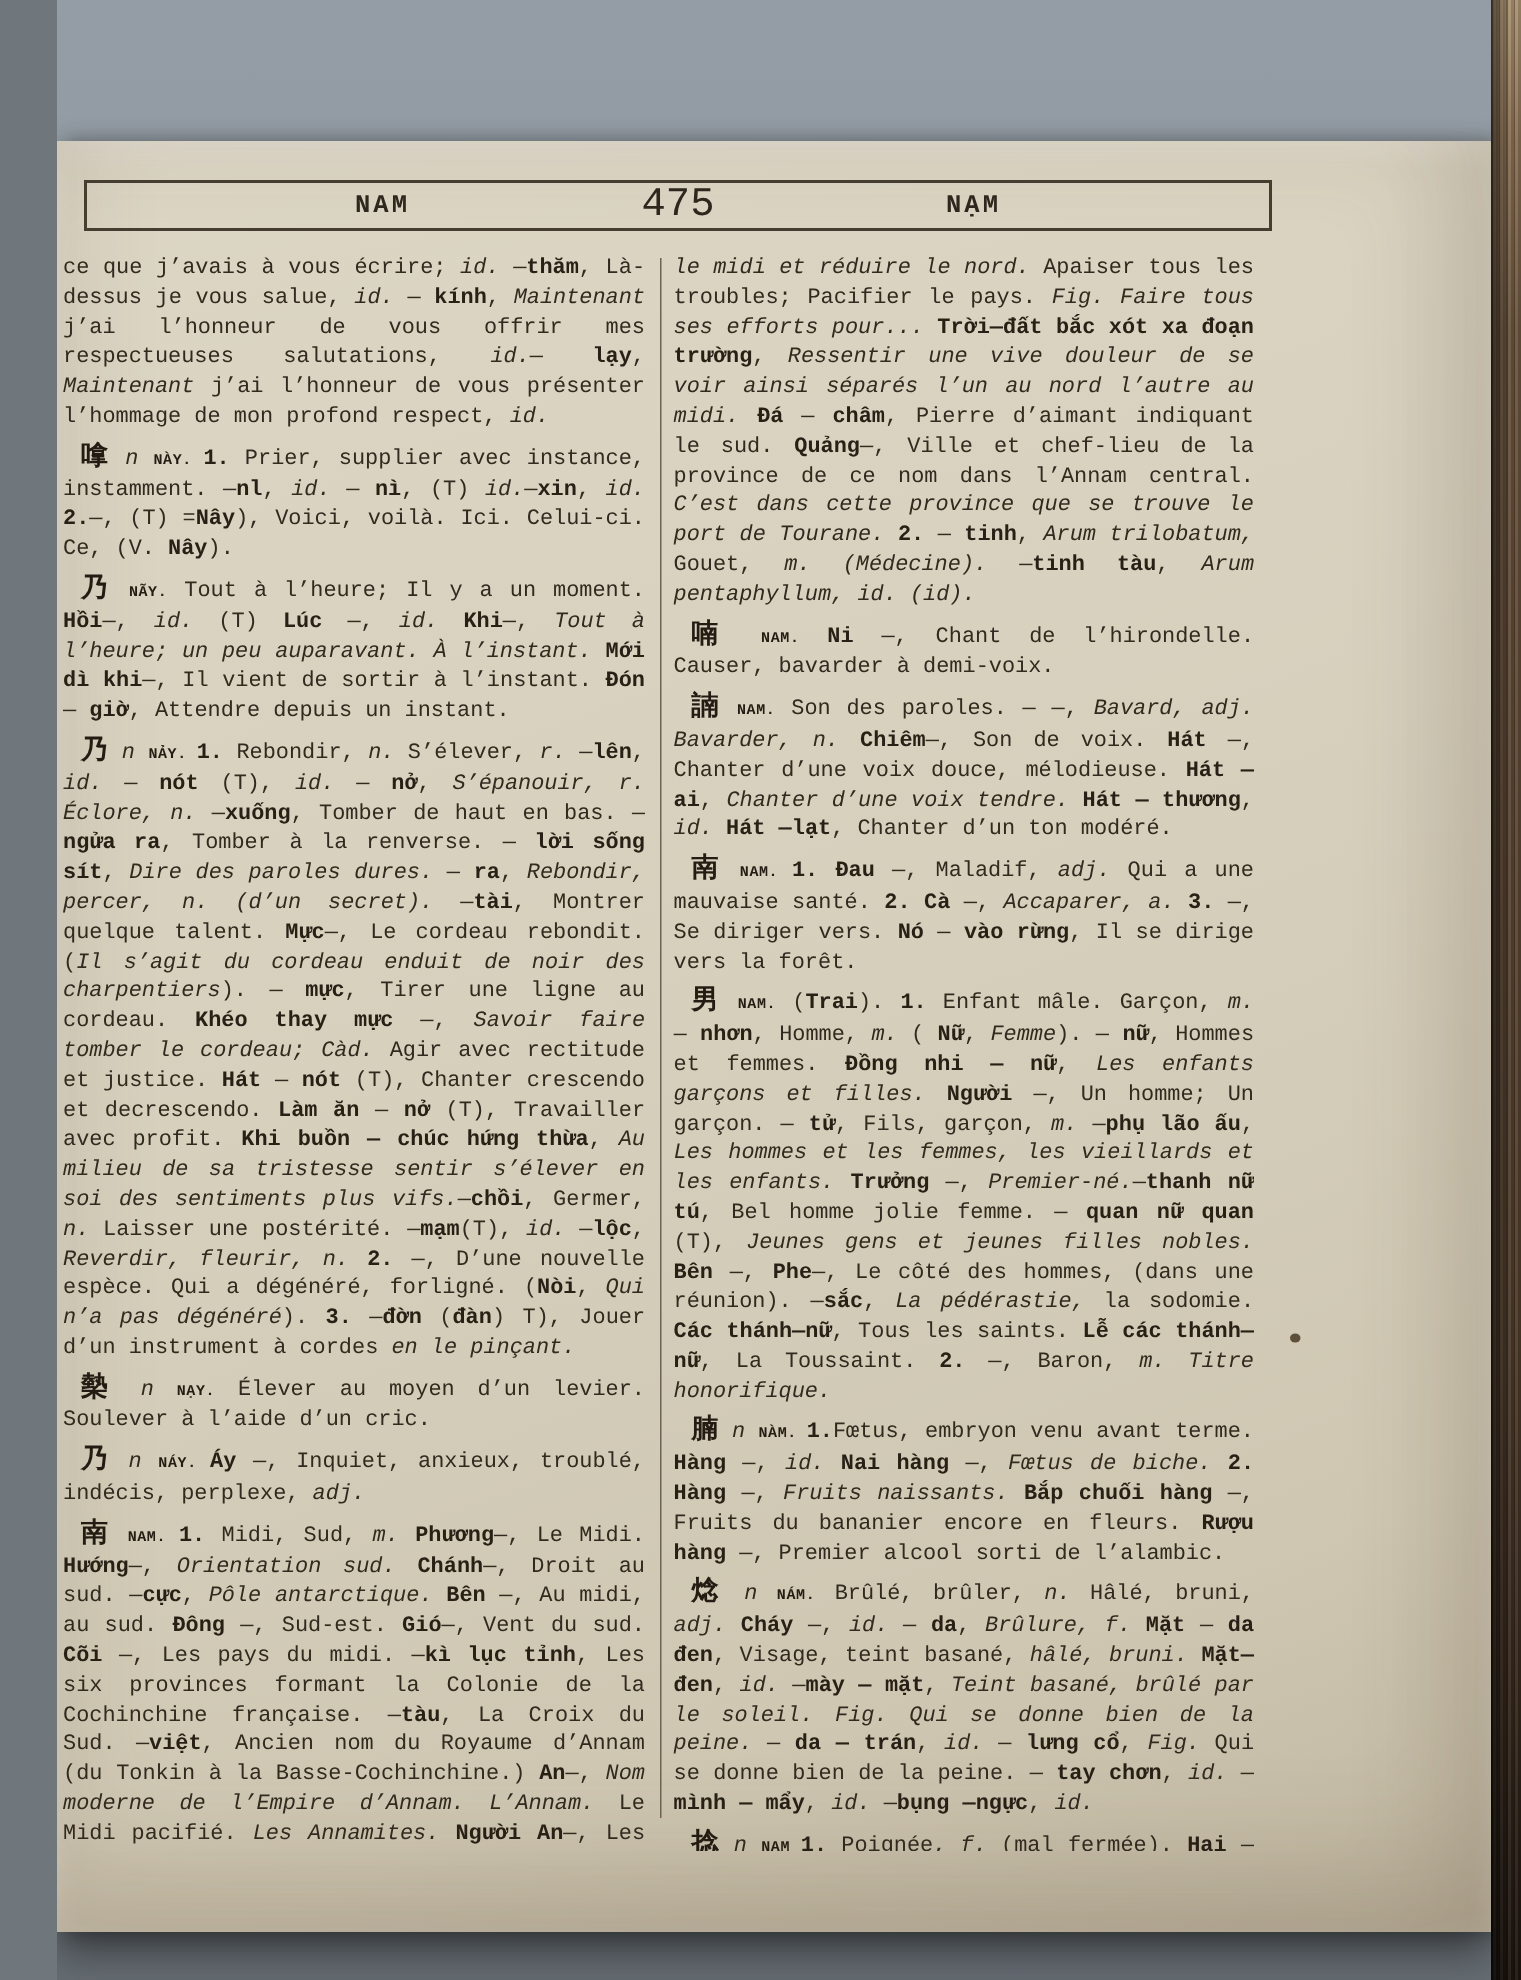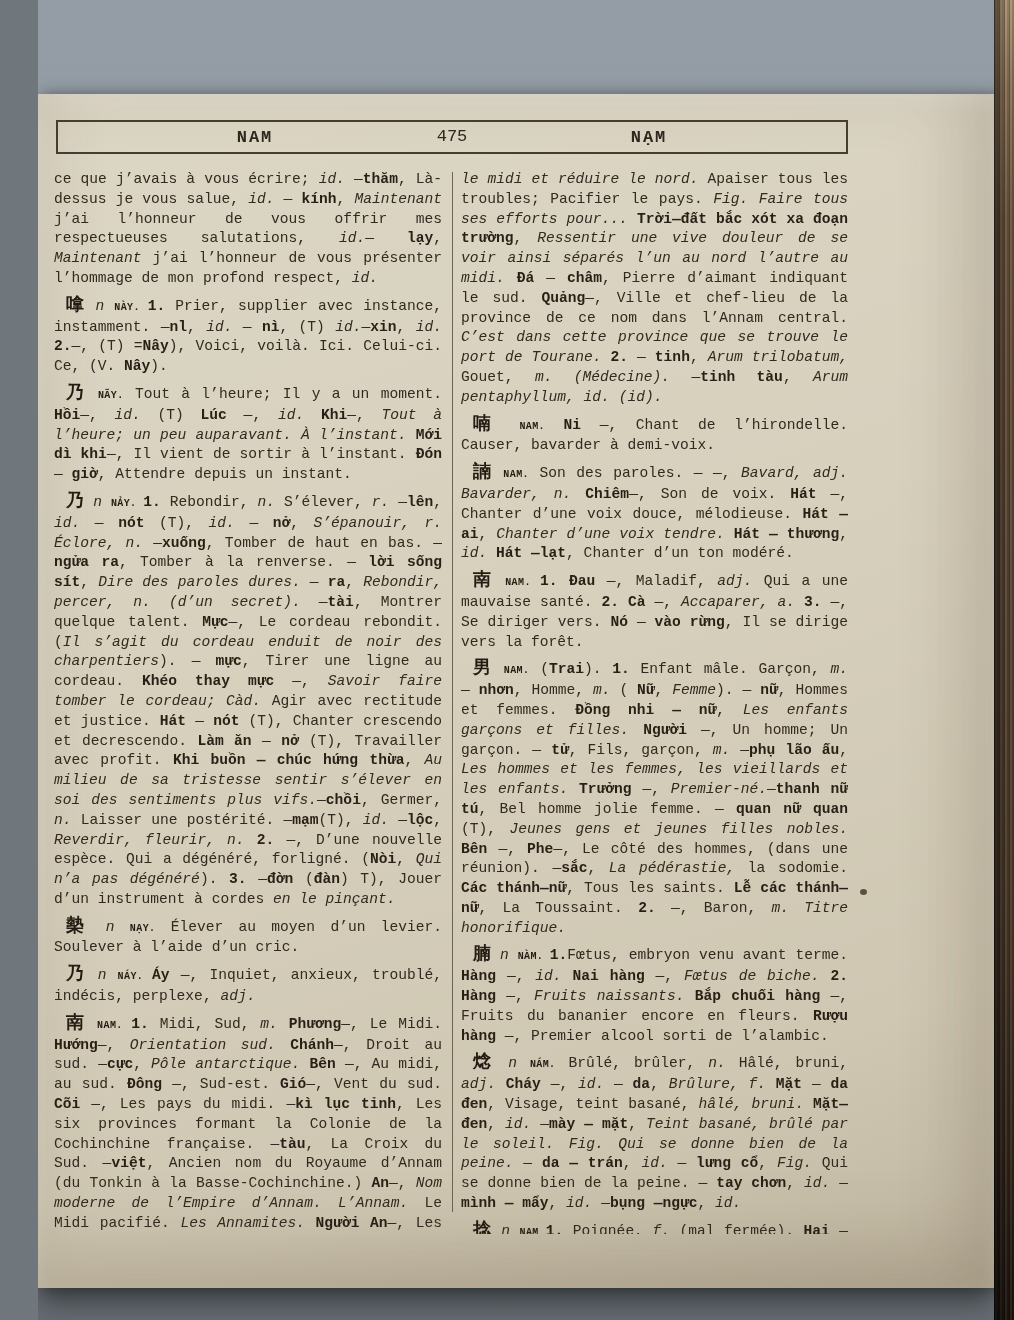--- a/index.html
+++ b/index.html
@@ -44,27 +44,27 @@
     letter-spacing: 2px;
     color: #2d271e;
   }
   .h-title.left  { left: 0; }
   .h-title.right { left: 50%; }
   .h-num {
     position: absolute; left: 0; top: 0;
     width: 100%; height: 100%;
     text-align: center;
     line-height: 30px;
-    font-size: 17px;
+    font-size: 27px;
     color: #2d271e;
   }
   
   .text-area {
     position: absolute;
-    left: 16px; top: 76px;
+    left: 4px; top: 76px;
     width: 794px; height: 1064px;
   }
   .divider {
     position: absolute;
     left: 398px; top: 2px;
     width: 1px; height: 1040px;
     background: #6d6354;
   }
   .col {
     position: absolute; top: 0;

